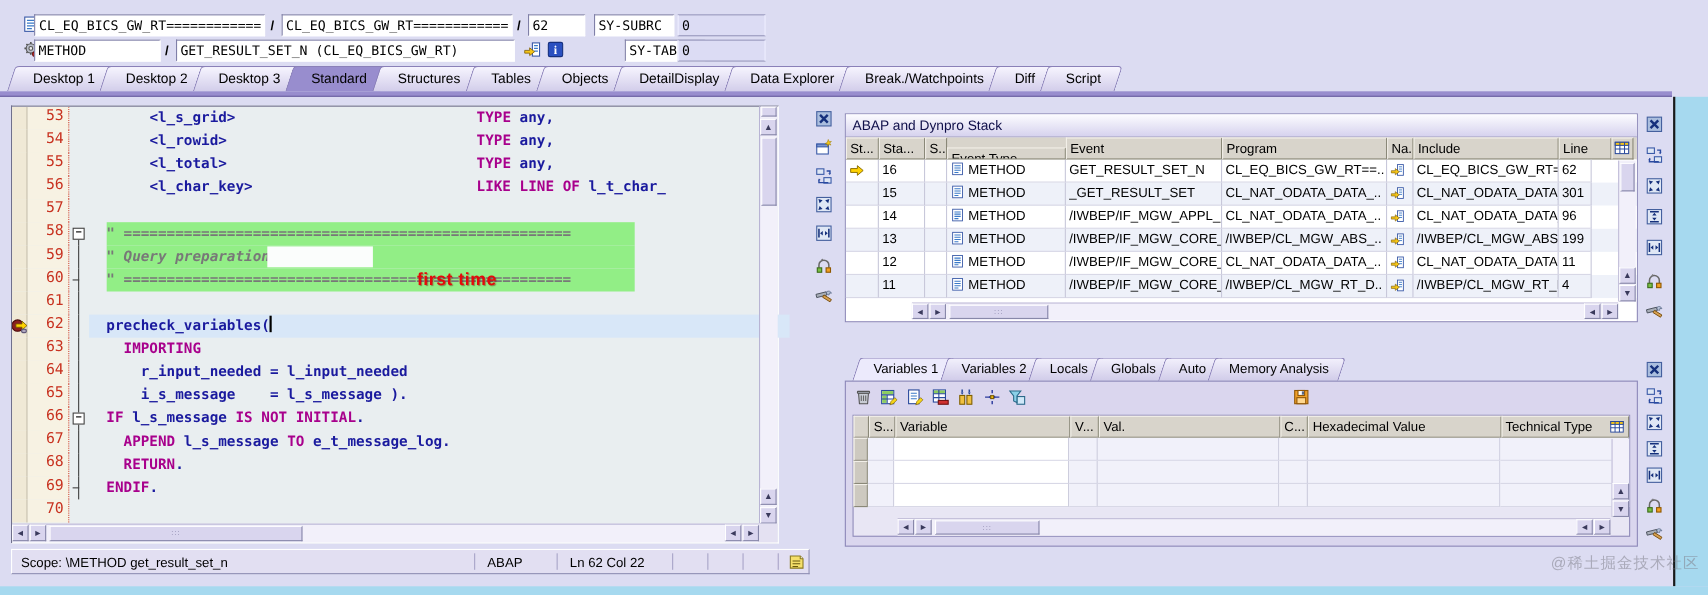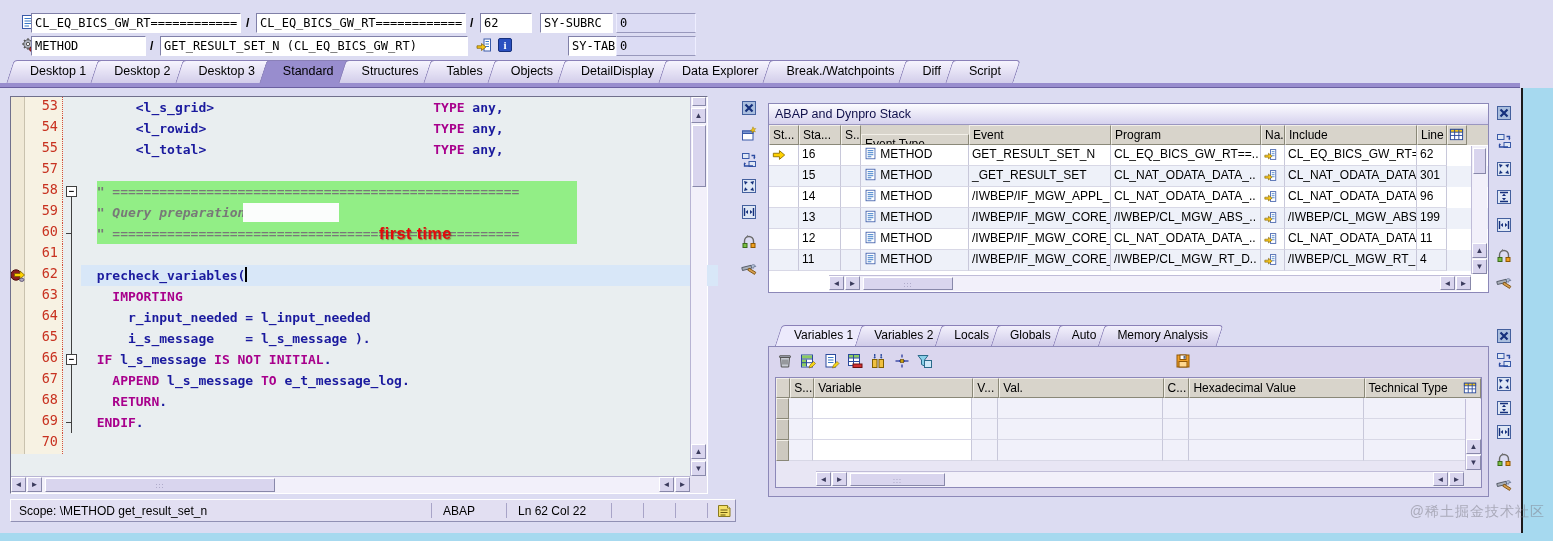--- a/index.html
+++ b/index.html
@@ -165,20 +165,21 @@
   </div>
 
   <div class="tabs" id="main-tabs"><div class="tab"><span>Desktop 1</span></div><div class="tab"><span>Desktop 2</span></div><div class="tab"><span>Desktop 3</span></div><div class="tab active"><span>Standard</span></div><div class="tab"><span>Structures</span></div><div class="tab"><span>Tables</span></div><div class="tab"><span>Objects</span></div><div class="tab"><span>DetailDisplay</span></div><div class="tab"><span>Data Explorer</span></div><div class="tab"><span>Break./Watchpoints</span></div><div class="tab"><span>Diff</span></div><div class="tab"><span>Script</span></div></div>
   <div class="tabbar"></div>
 
   <div class="editor">
     <div class="edbody" id="code-lines">
         <div class="cl"><div class="gut"></div><div class="num">53</div><div class="fold"></div><div class="code"><span>       </span><span class="id">&lt;l_s_grid&gt;</span><span>                            </span><span class="kw">TYPE</span><span class="id"> any,</span></div></div>
         <div class="cl"><div class="gut"></div><div class="num">54</div><div class="fold"></div><div class="code"><span>       </span><span class="id">&lt;l_rowid&gt;</span><span>                             </span><span class="kw">TYPE</span><span class="id"> any,</span></div></div>
         <div class="cl"><div class="gut"></div><div class="num">55</div><div class="fold"></div><div class="code"><span>       </span><span class="id">&lt;l_total&gt;</span><span>                             </span><span class="kw">TYPE</span><span class="id"> any,</span></div></div>
+        <div class="cl"><div class="gut"></div><div class="num">56</div><div class="fold"></div><div class="code"><span>       </span><span class="id">&lt;l_char_key&gt;</span><span>                          </span><span class="kw">LIKE LINE OF</span><span class="id"> l_t_char_</span></div></div>
         <div class="cl"><div class="gut"></div><div class="num">57</div><div class="fold"></div><div class="code"></div></div>
         <div class="cl"><div class="gut"></div><div class="num">58</div><div class="fold fl ftop"><span class="fbox">−</span></div><div class="code"><span>  </span><span class="gb"><span class="cm">" ====================================================</span></span></div></div>
         <div class="cl"><div class="gut"></div><div class="num">59</div><div class="fold fl"></div><div class="code"><span>  </span><span class="gb"><span class="cm">" Query preparation</span><span class="patch" style="left: 146px; width: 96px;"></span></span></div></div>
         <div class="cl"><div class="gut"></div><div class="num">60</div><div class="fold fl"><span class="ftick"></span></div><div class="code"><span>  </span><span class="gb"><span class="cm">" ====================================================</span></span><span class="annot">first time</span></div></div>
         <div class="cl"><div class="gut"></div><div class="num">61</div><div class="fold fl"></div><div class="code"></div></div>
         <div class="cl"><div class="gut"><span class="ic16"><svg viewBox="0 0 16 16">
                 <circle cx="6" cy="8" r="5.2" fill="#8a2020" stroke="#4a0808"></circle>
                 <path d="M4.5 6.5h5.5V4l4.5 4-4.5 4V9.5H4.5z" fill="#ffd200" stroke="#7a5d00" stroke-width=".8"></path>
                 <ellipse cx="11.8" cy="12.8" rx="2.2" ry="1.6" fill="#b0a8c0" stroke="#605878"></ellipse>
               </svg></span></div><div class="num">62</div><div class="fold fl"></div><div class="code curline"><span>  </span><span class="id">precheck_variables(</span><span class="caret"></span></div></div>
@@ -287,21 +288,21 @@
     <div class="ptitle">ABAP and Dynpro Stack</div>
     <div id="stack-head" class="thead">
         <div class="th" style="width: 30px;">St...</div>
         <div class="th" style="width: 42px;">Sta...</div>
         <div class="th" style="width: 20px;">S..</div>
         <div class="th" style="width: 108px; margin-top: 9px;">Event Type</div>
         <div class="th" style="width: 142px;">Event</div>
         <div class="th" style="width: 150px;">Program</div>
         <div class="th" style="width: 24px;">Na...</div>
         <div class="th" style="width: 132px;">Include</div>
-        <div class="th" style="width: 30px;">Line</div>
+        <div class="th" style="width: 48px;">Line</div>
         <div class="th" style="width: 20px; padding: 1px;"><span class="ic16" style="width:15px;height:15px;"><svg viewBox="0 0 16 16">
               <rect x="1.5" y="2.5" width="13" height="11" fill="#fff" stroke="#2a4a9c"></rect>
               <rect x="1.5" y="2.5" width="13" height="3" fill="#f5c518" stroke="#2a4a9c"></rect>
               <path d="M6 2.5v11M10.5 2.5v11M1.5 9h13" stroke="#2a4a9c" fill="none"></path>
             </svg></span></div>
       </div>
     <div id="stack-rows">
         <div class="trow">
           <div class="td" style="width: 30px;"><span class="ic16" style="width:14px;height:14px;"><svg viewBox="0 0 16 16">
                 <path d="M1.5 6h7V3l6 5-6 5v-3h-7z" fill="#ffd200" stroke="#8a6d00"></path>

